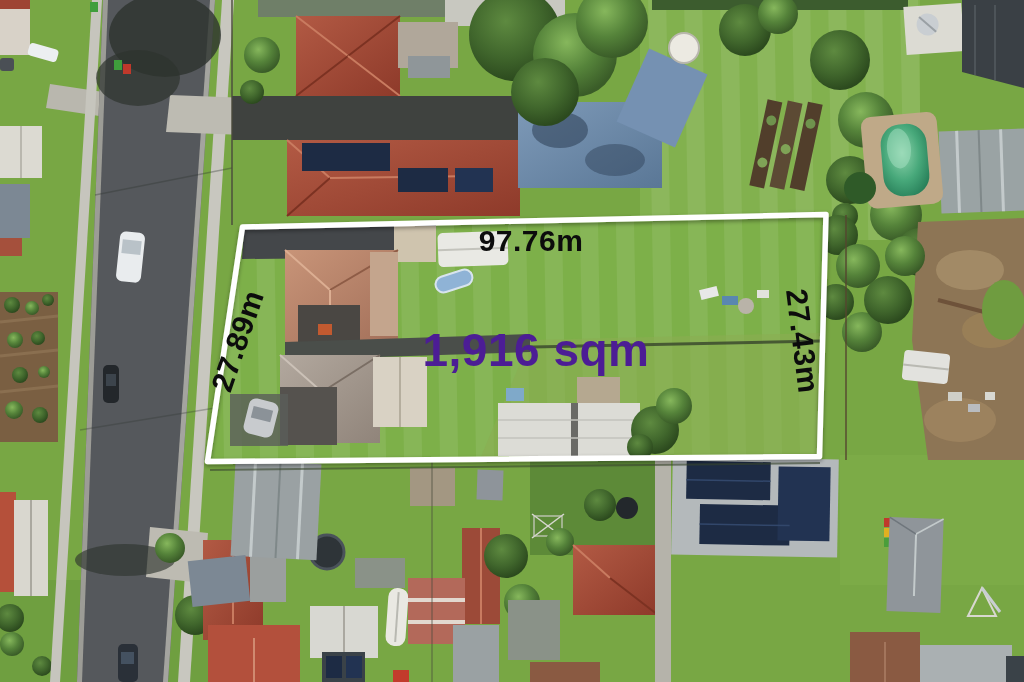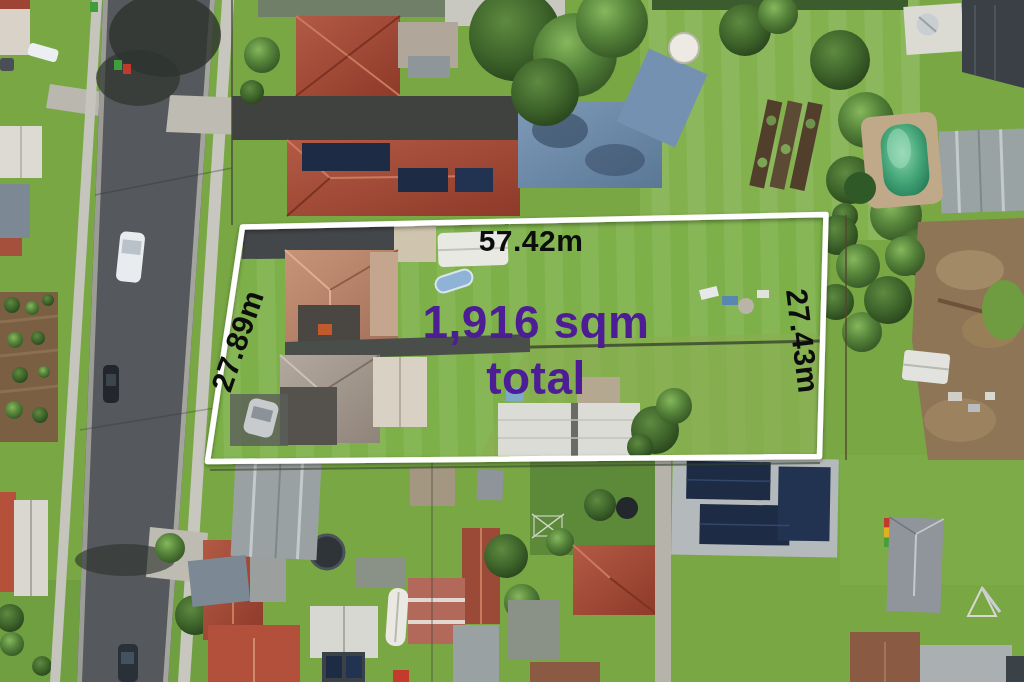--- a/index.html
+++ b/index.html
@@ -390,25 +390,24 @@
   <circle cx="655" cy="430" r="24" fill="url(#treeD)"></circle>
   <circle cx="674" cy="406" r="18" fill="url(#treeG)"></circle>
   <circle cx="640" cy="447" r="13" fill="url(#treeD)"></circle>
 </g>
 
 <g>
   <polygon points="242.5,227 826,214.5 819.5,456.5 207.5,461.5" fill="none" stroke="#ffffff" stroke-width="5.5" stroke-linejoin="round" filter="url(#dropSh)"></polygon>
 </g>
 </svg>
 
-<div class="dim-label" style="left:531px;top:241px;">57.42m</div>
+<div class="dim-label" style="left:531px;top:241px;">97.76m</div>
 
 <div class="area-label" style="left:536px;top:350px;">
   <div>1,916 sqm</div>
-  <div>total</div>
 </div>
 
 
 <div class="dim-label rot-left" style="left:238px;top:341px;">27.89m</div>
 
 <div class="dim-label rot-right" style="left:802px;top:341px;">27.43m</div>
 
 </div>
 
 </body></html>

